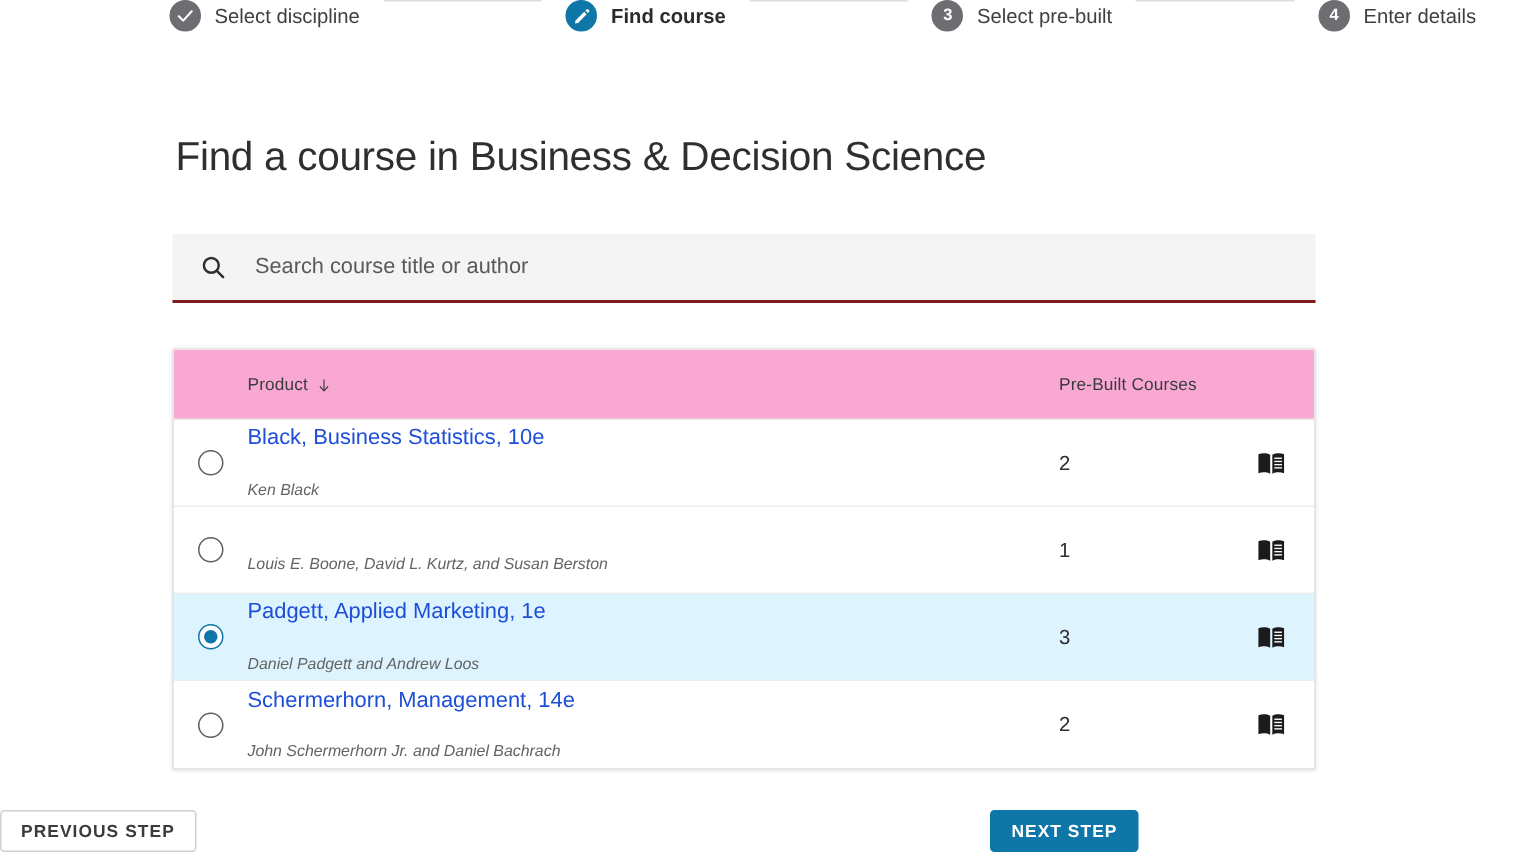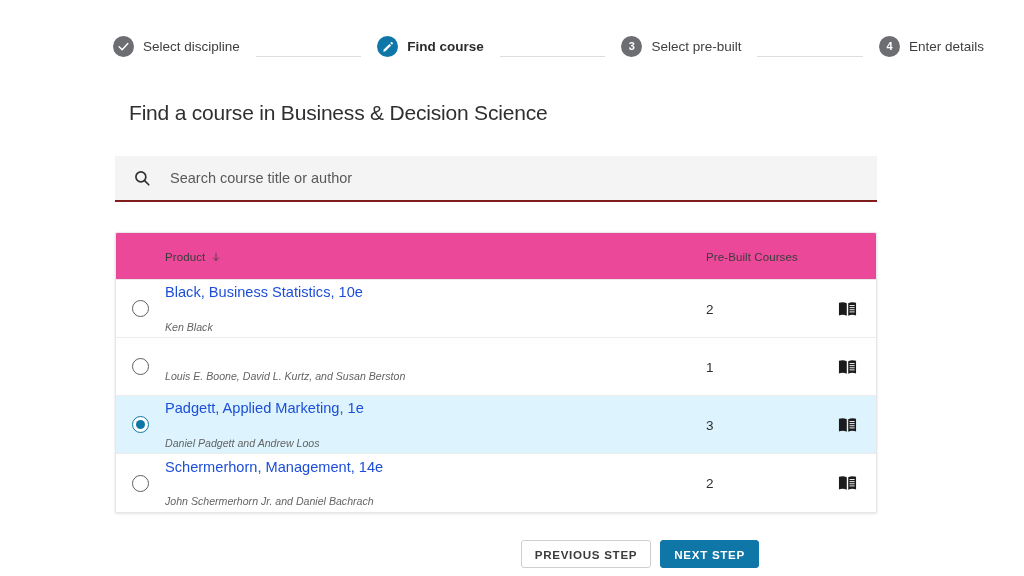--- a/index.html
+++ b/index.html
@@ -11,21 +11,21 @@
     -webkit-font-smoothing: antialiased;
   }
   .page { position: relative; width: 1024px; height: 576px; overflow: hidden; background: #fff; }
 
   
   .stepper {
     position: absolute;
     left: 0; top: 0;
     width: 1024px; height: 57px;
     display: flex;
-    align-items: flex-end;
+    align-items: flex-start;
     padding-left: 113px;
     padding-right: 40px;
   }
   .step { display: flex; align-items: center; flex: 0 0 auto; }
   .step-badge {
     width: 21px; height: 21px; border-radius: 50%;
     display: flex; align-items: center; justify-content: center;
     color: #ffffff;
     font-size: 11px; font-weight: bold;
     line-height: 1;
@@ -41,25 +41,25 @@
     color: #3f3f41;
     white-space: nowrap;
   }
   .step-label.is-active { font-weight: bold; color: #2b2b2d; }
   .connector { flex: 1 1 auto; height: 1px; background: #dedede; margin: 0 16px; min-width: 40px; }
 
   
   .page-title {
     position: absolute;
     left: 113px; top: 85px;
-    font-size: 21px;
+    font-size: 27px;
     font-weight: normal;
     color: #2f2f31;
     letter-spacing: -0.2px;
-    margin: 16px;
+    margin: 4px;
     white-space: nowrap;
   }
 
   
   .search-wrap {
     position: absolute;
     left: 115px; top: 156px;
     width: 762px; height: 46px;
     background: #f4f4f4;
     border-bottom: 2px solid #7f1d1d;
@@ -86,21 +86,21 @@
     background: #ffffff;
     border: 1px solid #e6e6e6;
     border-radius: 2px;
     box-shadow: 0 1px 3px rgba(0,0,0,0.10), 0 0 1px rgba(0,0,0,0.06);
     overflow: hidden;
   }
   .thead {
     display: flex; align-items: center;
     height: 47px;
     border-bottom: 1px solid #e8e8e8;
-    background: #ec4899;
+    background: #f9a8d4;
   }
   .col-radio { width: 48px; flex: 0 0 48px; display: flex; align-items: center; justify-content: center; }
   .col-product { flex: 1 1 auto; padding-left: 1px; }
   .col-count { width: 112px; flex: 0 0 112px; }
   .col-icon { width: 58px; flex: 0 0 58px; display: flex; align-items: center; justify-content: center; }
 
   .th-product {
     font-size: 11.5px;
     color: #3b3b3d;
     display: inline-flex; align-items: center; gap: 6px;
@@ -147,21 +147,21 @@
     font-style: italic;
   }
   .count-val { font-size: 13.5px; color: #2e2e30; }
   .book-icon { display: block; width: 19px; height: 16px; color: #1b1b1d; }
 
   
   .footer {
     position: absolute;
     left: 0; top: 540px;
     width: 837px;
-    display: flex; justify-content: flex-end;
+    display: flex; justify-content: space-between;
     padding-right: 78px;
     gap: 9px;
   }
   .btn {
     height: 28px;
     padding: 0 13px;
     font-family: "Liberation Sans", sans-serif;
     font-size: 11.6px;
     font-weight: bold;
     letter-spacing: 0.7px;

